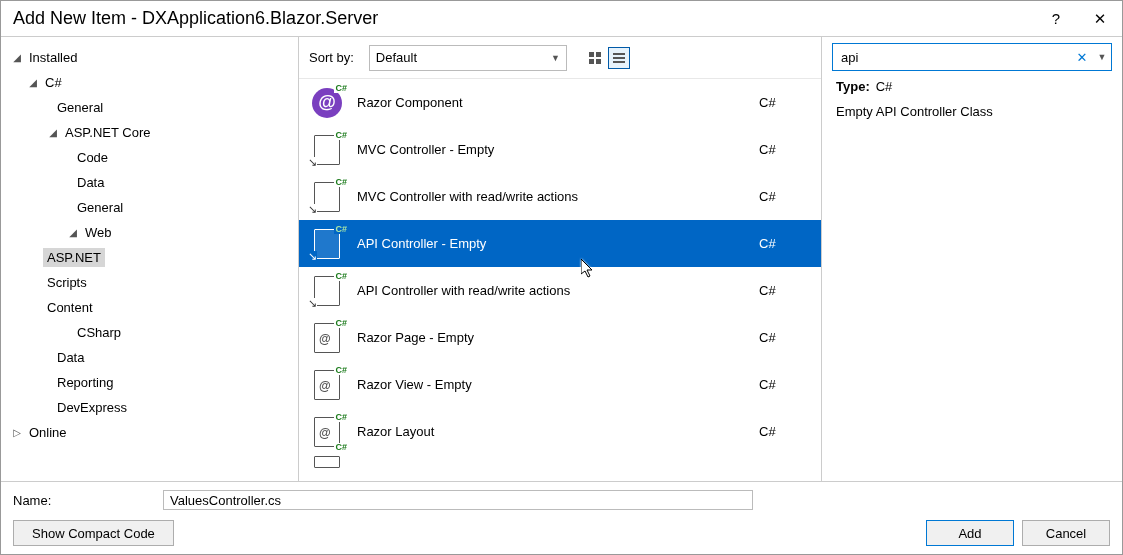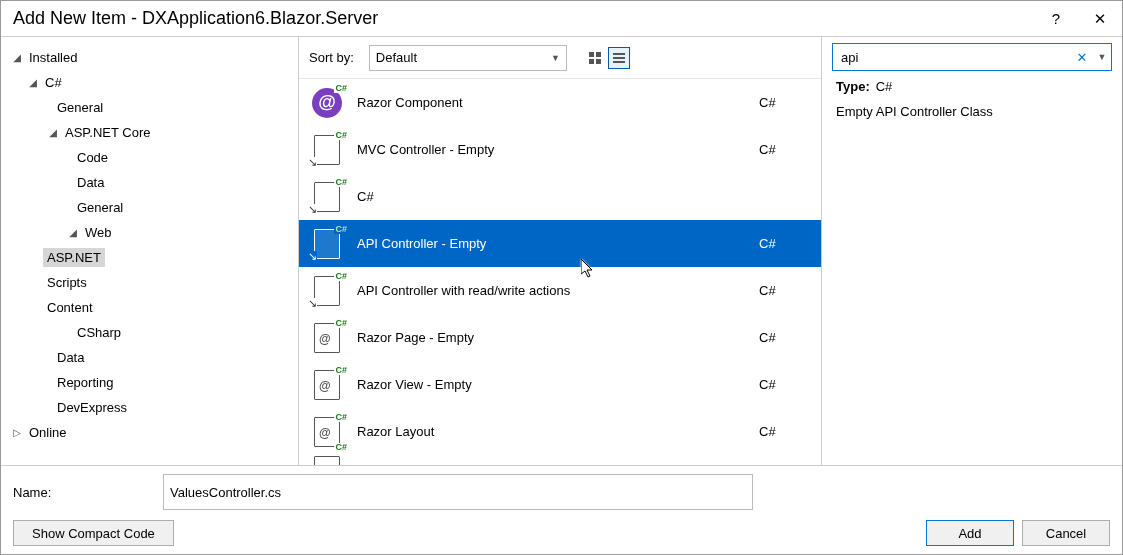--- a/index.html
+++ b/index.html
@@ -70,21 +70,21 @@
     .search-clear { width: 22px; text-align: center; color: #0078d4; font-size: 13px; }
     .search-dd { width: 18px; text-align: center; color: #555; font-size: 9px; }
     .det-body { padding: 0 4px; }
     .det-row { display: flex; gap: 6px; margin-bottom: 10px; }
     .det-label { font-weight: bold; }
     
     
     .footer { border-top: 1px solid #ccc; padding: 8px 12px; display: flex; flex-direction: column; gap: 10px; }
     .name-row { display: flex; align-items: center; gap: 10px; }
     .name-label { width: 140px; }
-    .name-input { width: 590px; height: 36px; border: 1px solid #bbb; padding: 4px 6px; font-size: 13px; }
+    .name-input { width: 590px; height: 20px; border: 1px solid #bbb; padding: 4px 6px; font-size: 13px; }
     .btn-row { display: flex; align-items: center; }
     .btn { height: 26px; padding: 0 18px; border: 1px solid #adadad; background: #f0f0f0; font-size: 13px; display: inline-flex; align-items: center; justify-content: center; min-width: 88px; }
     .btn.primary { border: 1px solid #0078d4; }
     .spacer { flex: 1; }
     .gap { width: 8px; }
   </style>
 </head>
 <body>
 
 <div class="window">
@@ -196,20 +196,21 @@
             </div>
             <div class="tpl-name">MVC Controller - Empty</div>
             <div class="tpl-lang">C#</div>
           </div>
           <div class="tpl-row">
             <div class="tpl-icon">
               <div class="icon-doc"></div>
               <span class="icon-badge">C#</span>
               <span class="icon-arrow-item">↘</span>
             </div>
+            <div class="tpl-name">MVC Controller with read/write actions</div>
             <div class="tpl-lang">C#</div>
           </div>
           <div class="tpl-row selected">
             <div class="tpl-icon">
               <div class="icon-doc"></div>
               <span class="icon-badge">C#</span>
               <span class="icon-arrow-item">↘</span>
             </div>
             <div class="tpl-name">API Controller - Empty</div>
             <div class="tpl-lang">C#</div>

